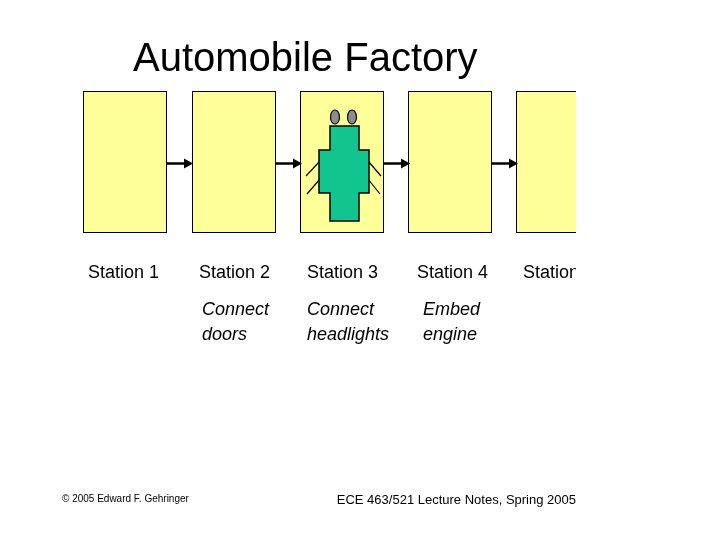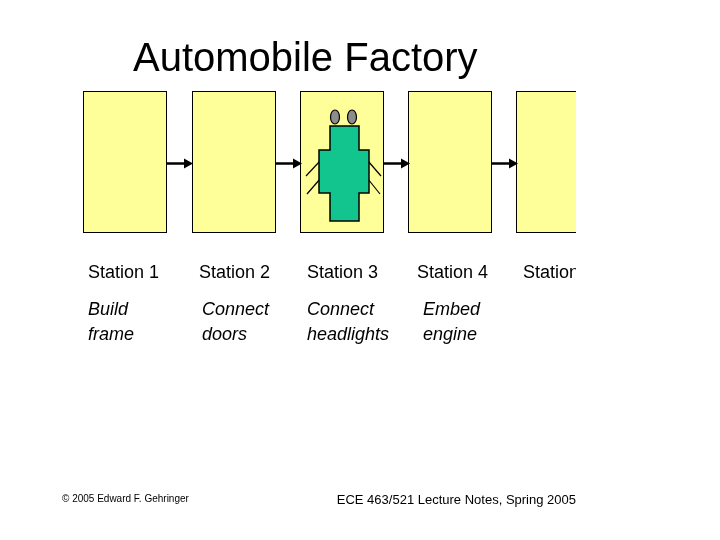--- a/index.html
+++ b/index.html
@@ -119,21 +119,20 @@
     <line x1="0" y1="6.5" x2="16" y2="6.5" stroke="var(--arrow-black,#000)" stroke-width="2.5"></line>
     <polygon points="15,1.5 24,6.5 15,11.5" fill="var(--arrow-black,#000)"></polygon>
   </svg>
 
   <div class="sname" style="left:88px">Station 1</div>
   <div class="sname" style="left:199px">Station 2</div>
   <div class="sname" style="left:307px">Station 3</div>
   <div class="sname" style="left:417px">Station 4</div>
   <div class="sname" style="left:523px">Station 5</div>
 
-  <div class="stask" style="left:88px;width:80px">Build frame</div>
   <div class="stask" style="left:202px;width:92px">Connect doors</div>
   <div class="stask" style="left:423px;width:92px">Embed engine</div>
   <div class="stask" style="left:307px;width:100px">Connect headlights</div>
 
   <div class="copyright">© 2005 Edward F. Gehringer</div>
   <div class="course">ECE 463/521 Lecture Notes, Spring 2005</div>
 
 </div>
 
 </body></html>

